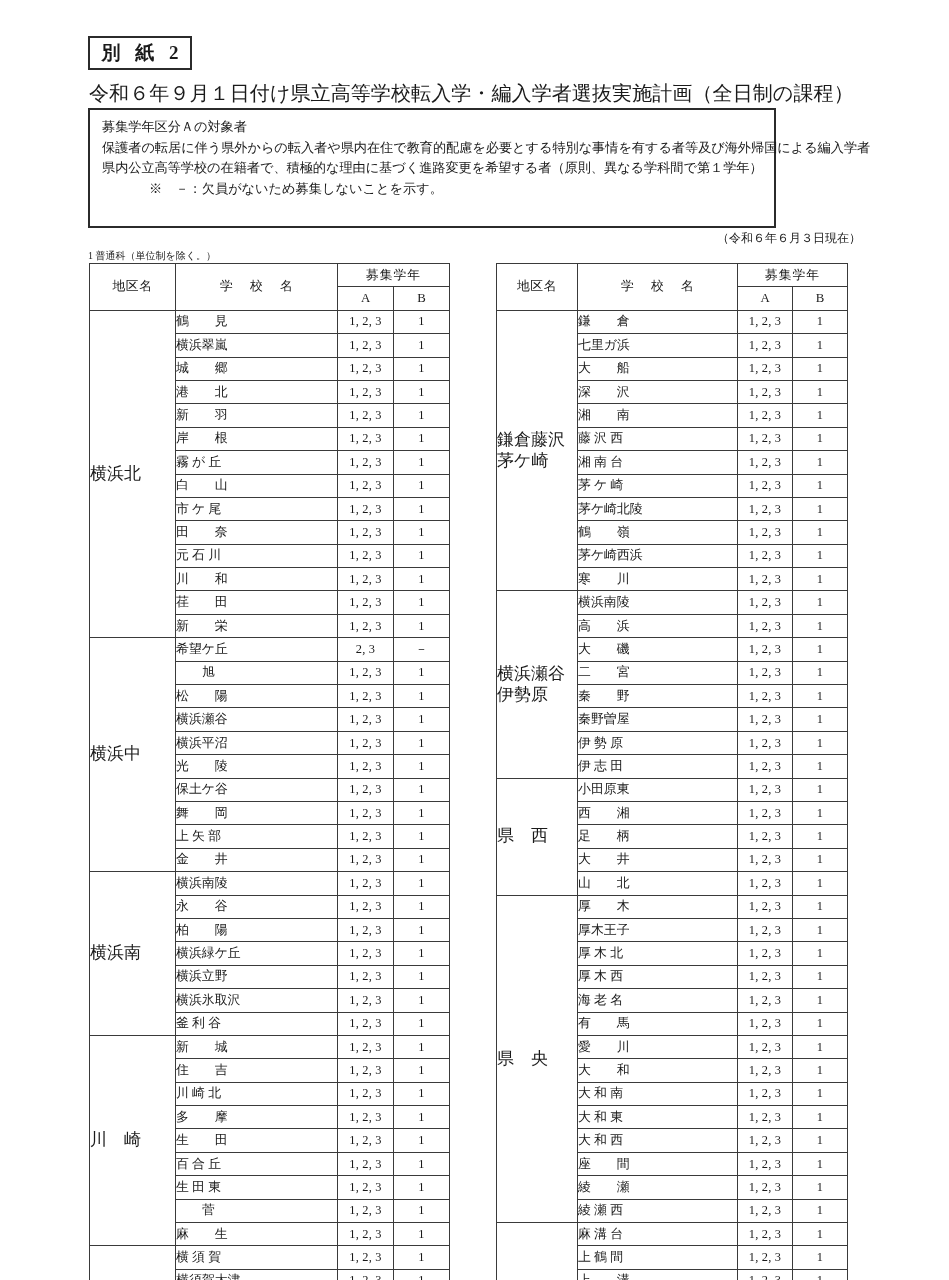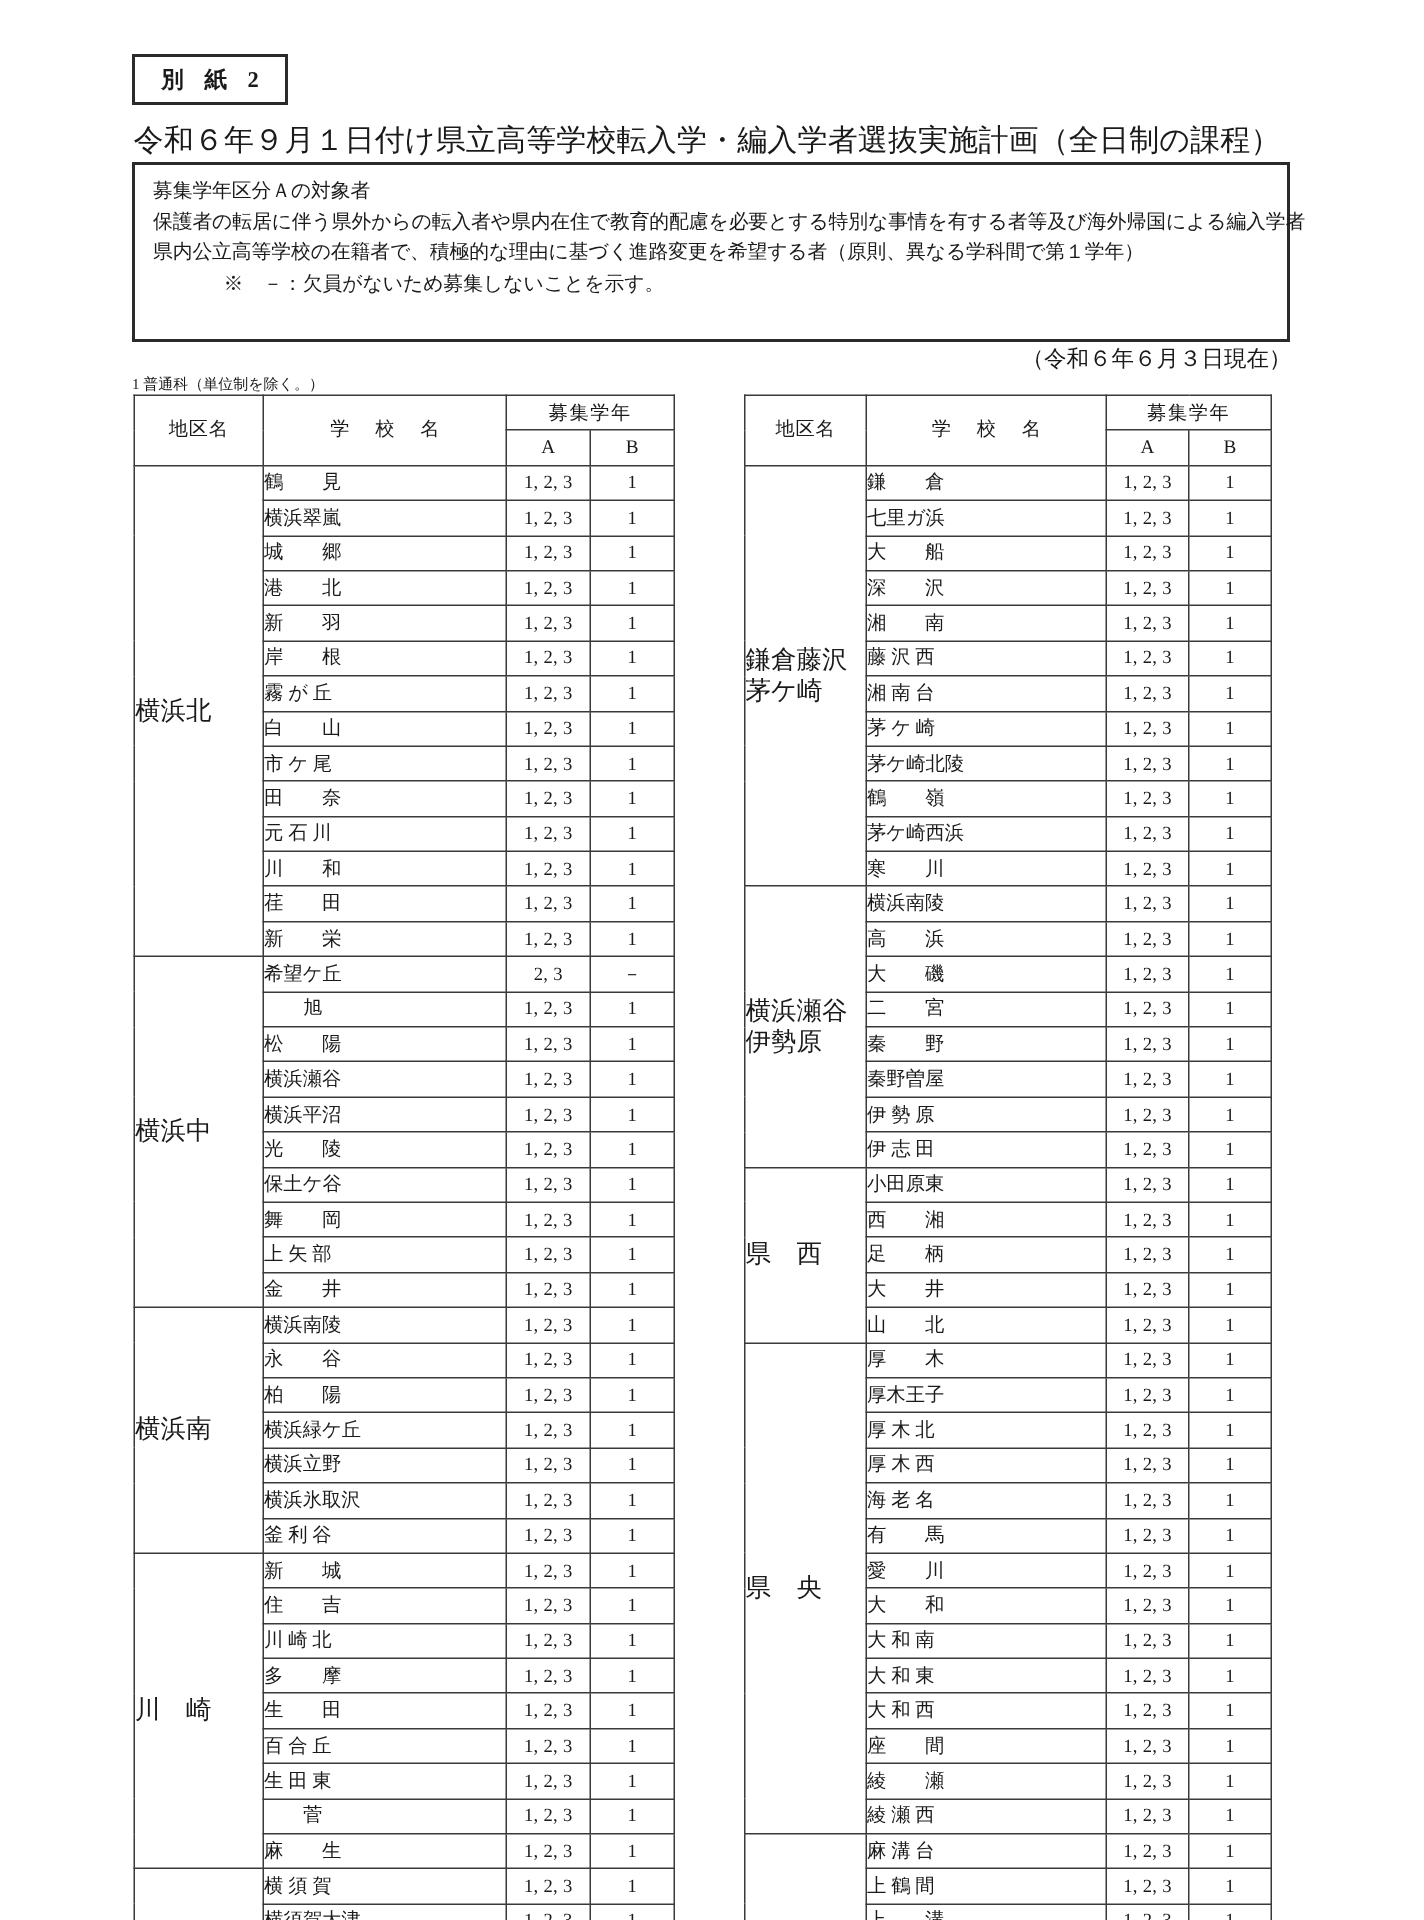--- a/index.html
+++ b/index.html
@@ -31,41 +31,41 @@
     top: 36px;
     width: 104px;
     height: 34px;
     border: 2px solid #2b2b2b;
     box-sizing: border-box;
     display: flex;
     align-items: center;
     justify-content: center;
   }
   .bessi-box span {
-    font-size: 15px;
+    font-size: 19px;
     letter-spacing: 5px;
     text-indent: 5px;
     font-weight: 600;
     white-space: nowrap;
   }
   .doc-title {
     position: absolute;
     left: 89px;
     top: 80px;
     font-size: 20px;
     white-space: nowrap;
     letter-spacing: 0.1px;
   }
 
   
   .notice {
     position: absolute;
     left: 88px;
     top: 108px;
-    width: 772px;
+    width: 688px;
     height: 120px;
     border: 2.5px solid #2b2b2b;
     box-sizing: border-box;
     padding: 7px 10px 4px 12px;
   }
   .notice p {
     margin: 0;
     font-size: 13.2px;
     line-height: 20.5px;
     white-space: nowrap;
@@ -77,21 +77,21 @@
   .notice p.note-mark {
     letter-spacing: 0px;
     margin-left: 47px;
   }
 
   
   .asof {
     position: absolute;
     right: 88px;
     top: 230px;
-    font-size: 15px;
+    font-size: 12px;
     white-space: nowrap;
     margin-left: 48px;
   }
 
   
   .sec-title {
     position: absolute;
     left: 88px;
     top: 249px;
     font-size: 10px;

